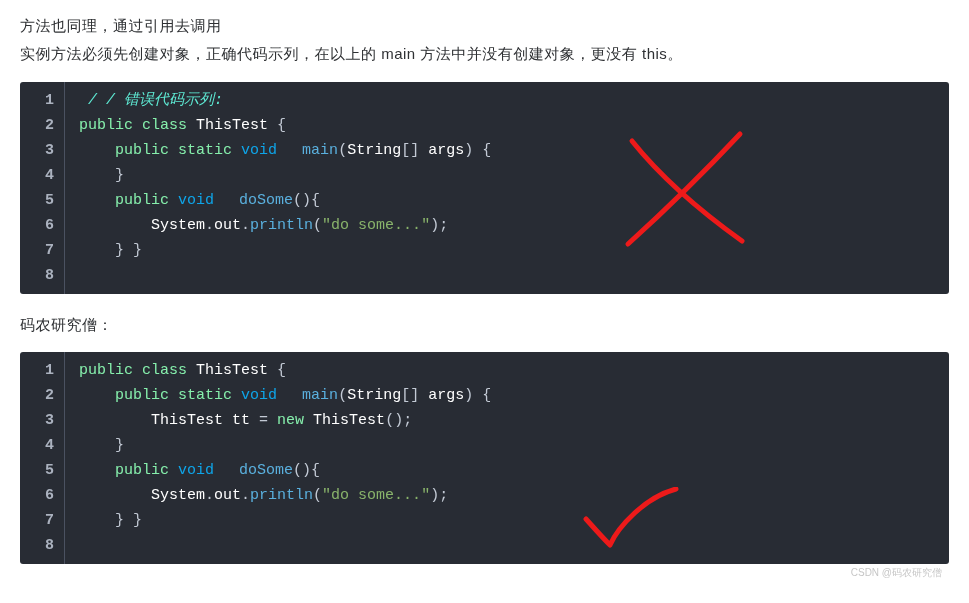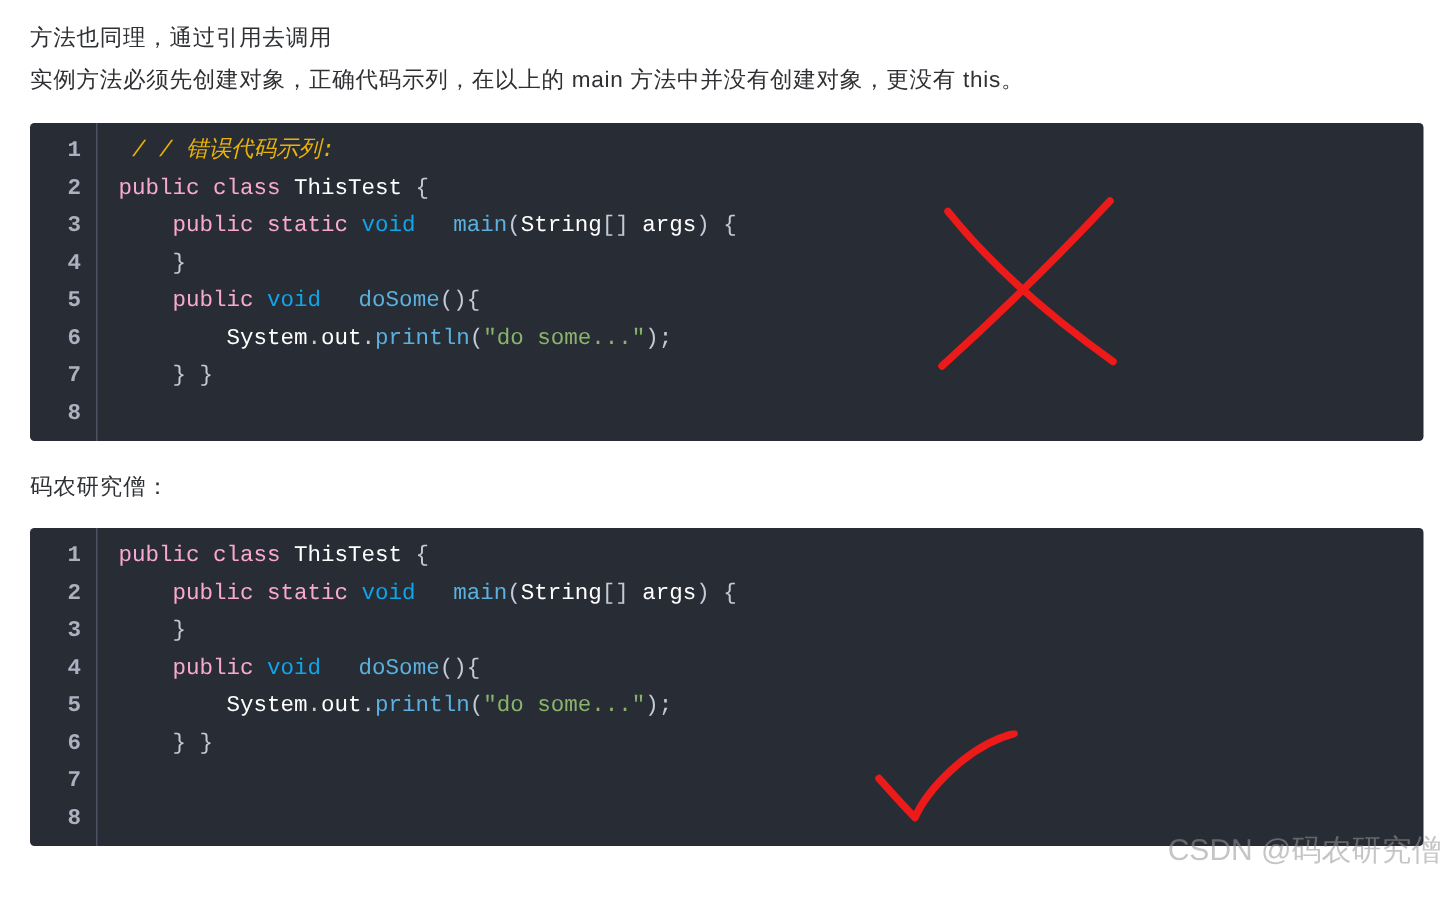--- a/index.html
+++ b/index.html
@@ -41,22 +41,22 @@
       font-weight: 600;
     }
     .code-body {
       flex: 1;
       padding: 6px 0;
       border-left: 1px solid #4b5261;
       color: #c3cad5;
       position: relative;
     }
     .code-line { white-space: pre; padding-left: 14px; }
-    .c-comment { color: #eab308; font-style: italic; white-space: pre; }
-    .c-kw      { color: #f9a8d4; }
+    .c-comment { color: #5eead4; font-style: italic; white-space: pre; }
+    .c-kw      { color: #86efac; }
     .c-class   { color: #ffffff; }
     .c-type    { color: #0ea5e9; }
     .c-method  { color: #5ab0de; padding-left: 16px; }
     .c-fn      { color: #5ab0de; }
     .c-paren   { color: #c3cad5; }
     .c-str     { color: #89b46b; }
 
     .overlay-x {
       position: absolute;
       top: 44px;
@@ -68,24 +68,24 @@
     .overlay-check {
       position: absolute;
       top: 135px;
       left: 515px;
       width: 100px;
       height: 65px;
       pointer-events: none;
     }
     .watermark {
       position: absolute;
-      right: 8px;
+      right: 27px;
       bottom: 4px;
       color: rgba(150,150,150,0.55);
-      font-size: 20px;
+      font-size: 10px;
       pointer-events: none;
     }
   </style>
 </head>
 <body>
 
 <p class="text-para">方法也同理，通过引用去调用</p>
 <p class="text-para">实例方法必须先创建对象，正确代码示列，在以上的 main 方法中并没有创建对象，更没有 this。</p>
 
 <div class="code-block">
@@ -124,20 +124,21 @@
     <div class="ln">3</div>
     <div class="ln">4</div>
     <div class="ln">5</div>
     <div class="ln">6</div>
     <div class="ln">7</div>
     <div class="ln">8</div>
   </div>
   <div class="code-body">
     <div class="code-line"><span class="c-kw">public</span> <span class="c-kw">class</span> <span class="c-class">ThisTest</span> {</div>
     <div class="code-line">    <span class="c-kw">public</span> <span class="c-kw">static</span> <span class="c-type">void</span> <span class="c-method">main</span><span class="c-paren">(</span><span class="c-class">String</span>[] <span class="c-class">args</span><span class="c-paren">)</span> {</div>
+    <div class="code-line">        <span class="c-class">ThisTest</span> <span class="c-class">tt</span> = <span class="c-kw">new</span> <span class="c-class">ThisTest</span><span class="c-paren">();</span></div>
     <div class="code-line">    }</div>
     <div class="code-line">    <span class="c-kw">public</span> <span class="c-type">void</span> <span class="c-method">doSome</span><span class="c-paren">()</span>{</div>
     <div class="code-line">        <span class="c-class">System</span>.<span class="c-class">out</span>.<span class="c-fn">println</span><span class="c-paren">(</span><span class="c-str">"do some..."</span><span class="c-paren">);</span></div>
     <div class="code-line">    } }</div>
 
     <svg class="overlay-check" viewBox="0 0 100 65">
       <path d="M6 32 C15 42, 22 50, 30 58 C38 40, 65 10, 96 2" stroke="#ed1a1a" stroke-width="5" fill="none" stroke-linecap="round" stroke-linejoin="round"></path>
     </svg>
   </div>
 </div>

